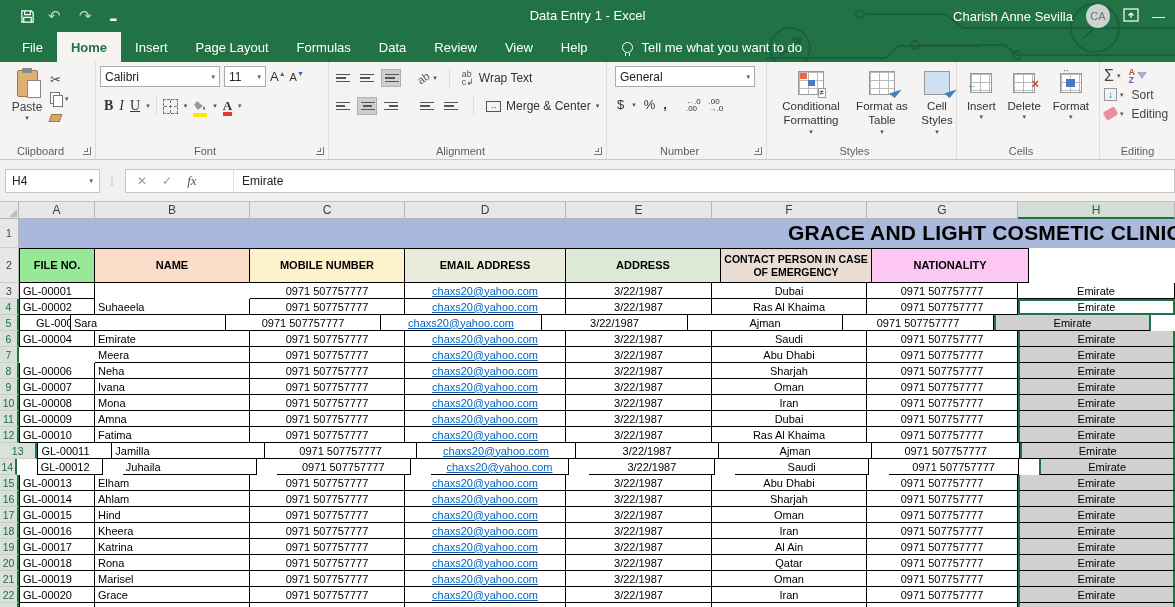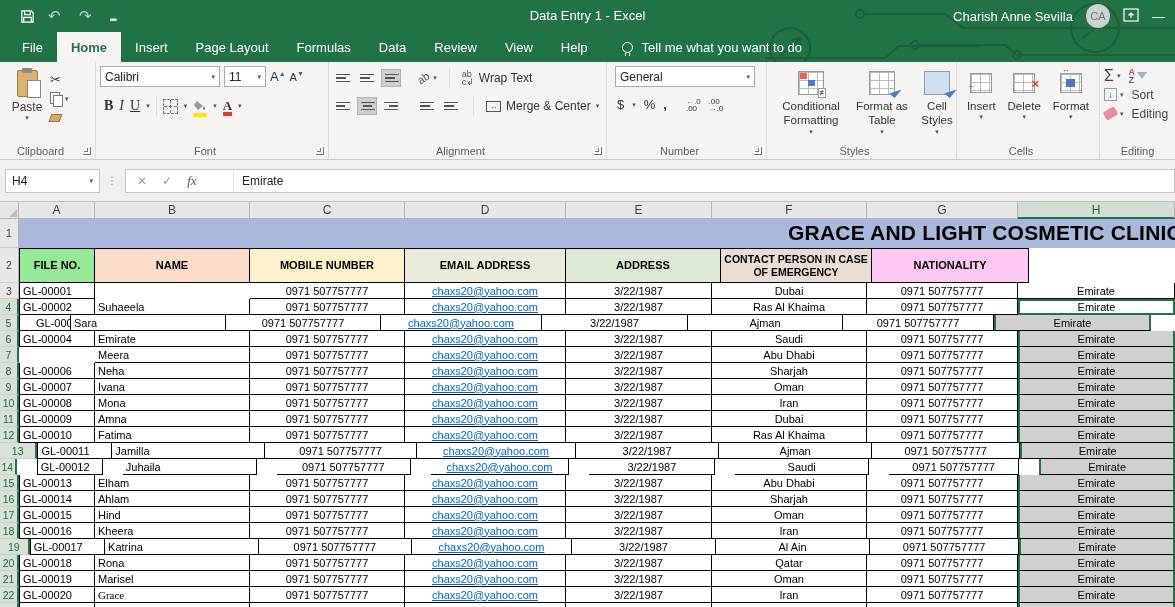--- a/index.html
+++ b/index.html
@@ -652,21 +652,21 @@
       <div class="cell" style="width: 155px;">0971 507757777</div>
       <div class="cell" style="width: 161px;">
         <span class="link">chaxs20@yahoo.com</span>
       </div>
       <div class="cell" style="width: 146px;">3/22/1987</div>
       <div class="cell" style="width: 155px;">Iran</div>
       <div class="cell" style="width: 151px;">0971 507757777</div>
       <div class="cell natsel" style="width: 157px; border-left: 2px solid rgb(33, 115, 70); border-right: 2px solid rgb(33, 115, 70);">Emirate</div>
     </div>
     <div class="grow" style="height: 16px;">
-      <div class="rh sel" style="width: 30px;">19</div>
+      <div class="rh sel" style="width: 19px;">19</div>
       <div class="cell left" style="width: 76px; border-left: 1px solid rgb(0, 0, 0);">GL-00017</div>
       <div class="cell left" style="width: 155px;">Katrina</div>
       <div class="cell" style="width: 155px;">0971 507757777</div>
       <div class="cell" style="width: 161px;">
         <span class="link">chaxs20@yahoo.com</span>
       </div>
       <div class="cell" style="width: 146px;">3/22/1987</div>
       <div class="cell" style="width: 155px;">Al Ain</div>
       <div class="cell" style="width: 151px;">0971 507757777</div>
       <div class="cell natsel" style="width: 157px; border-left: 2px solid rgb(33, 115, 70); border-right: 2px solid rgb(33, 115, 70);">Emirate</div>
@@ -693,21 +693,21 @@
         <span class="link">chaxs20@yahoo.com</span>
       </div>
       <div class="cell" style="width: 146px;">3/22/1987</div>
       <div class="cell" style="width: 155px;">Oman</div>
       <div class="cell" style="width: 151px;">0971 507757777</div>
       <div class="cell natsel" style="width: 157px; border-left: 2px solid rgb(33, 115, 70); border-right: 2px solid rgb(33, 115, 70);">Emirate</div>
     </div>
     <div class="grow" style="height: 16px;">
       <div class="rh sel" style="width: 19px;">22</div>
       <div class="cell left" style="width: 76px; border-left: 1px solid rgb(0, 0, 0);">GL-00020</div>
-      <div class="cell left" style="width: 155px; font-family: Liberation Serif, serif;">Grace</div>
+      <div class="cell left" style="width: 155px;">Grace</div>
       <div class="cell" style="width: 155px;">0971 507757777</div>
       <div class="cell" style="width: 161px;">
         <span class="link">chaxs20@yahoo.com</span>
       </div>
       <div class="cell" style="width: 146px;">3/22/1987</div>
       <div class="cell" style="width: 155px;">Iran</div>
       <div class="cell" style="width: 151px;">0971 507757777</div>
       <div class="cell natsel" style="width: 157px; border-left: 2px solid rgb(33, 115, 70); border-right: 2px solid rgb(33, 115, 70);">Emirate</div>
     </div>
     <div class="grow" style="height: 5px; overflow: hidden;">

